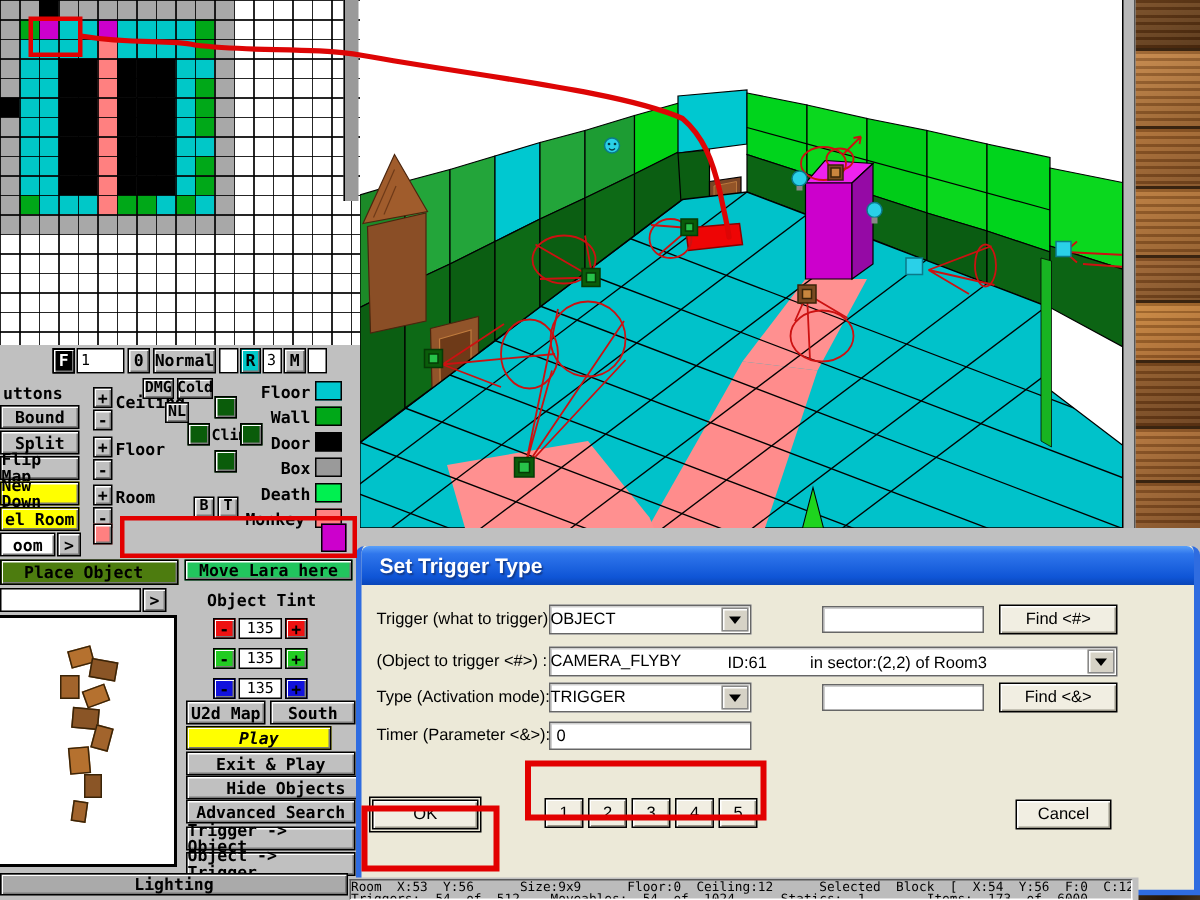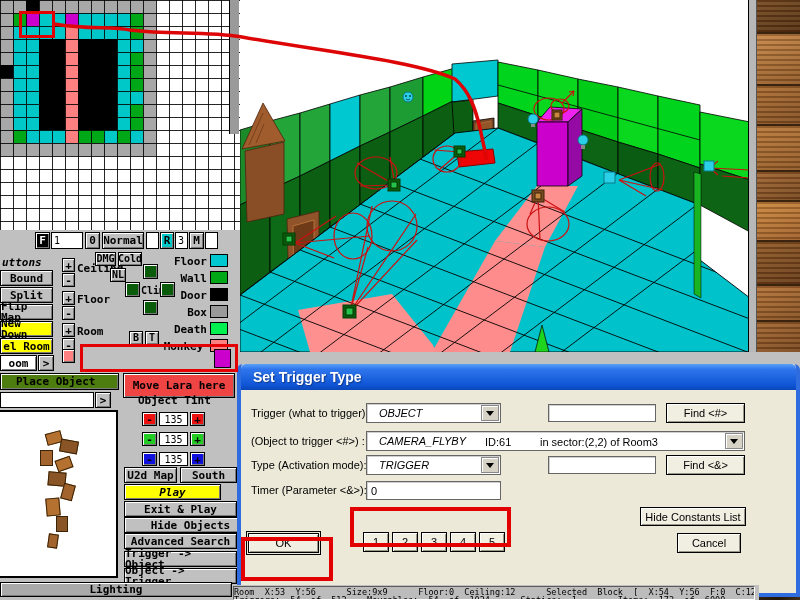--- a/index.html
+++ b/index.html
@@ -25,21 +25,21 @@
   #dialog{left:237px;top:364px;width:563px;height:233px;box-sizing:border-box;
       border-left:4px solid #2f6ce0;border-right:4px solid #2f6ce0;border-bottom:4px solid #2f6ce0;
       background:#ece9d8;border-radius:6px 6px 0 0;}
   #dialog-title{left:0;top:0;width:555px;height:26px;border-radius:5px 5px 0 0;
       background:linear-gradient(#5aa0f8 0%,#2f76ec 20%,#0f55d6 80%,#0a46b8 100%);
       display:flex;align-items:center;}
   #dialog-title span{color:#fff;font-weight:bold;font-size:14px;padding-left:12px;text-shadow:1px 1px 1px #123a8a;}
   .dlg-lbl{font-size:11px;color:#000;font-family:"Liberation Sans",sans-serif;}
   .combo{background:#fff;border:1px solid #666;box-shadow:inset 1px 1px 0 #cfcfcf;box-sizing:border-box;
       display:flex;align-items:center;font-size:11px;font-family:"Liberation Sans",sans-serif;color:#000;}
-  .combo .val{padding-left:12px;white-space:nowrap;font-style:italic;}
+  .combo .val{padding-left:0;white-space:nowrap;}
   .drop{position:absolute;right:1px;top:1px;bottom:1px;width:16px;background:#d6d2c6;border:1px solid #888;
       box-shadow:inset 1px 1px 0 #fff;display:flex;align-items:center;justify-content:center;}
   .drop i{width:0;height:0;border-left:4px solid transparent;border-right:4px solid transparent;border-top:5px solid #000;}
   .tfld{background:#fff;border:1px solid #666;box-shadow:inset 1px 1px 0 #cfcfcf;box-sizing:border-box;
       font-size:11px;font-family:"Liberation Sans",sans-serif;display:flex;align-items:center;padding-left:4px;color:#000;}
   .dbtn{background:#f1eee2;border:1px solid #000;box-shadow:inset 1px 1px 0 #fff,inset -1px -1px 0 #9a9688;
       font-size:11px;font-family:"Liberation Sans",sans-serif;color:#000;display:flex;align-items:center;justify-content:center;box-sizing:border-box;}
   #oneshot{background:repeating-conic-gradient(#ffffff 0% 25%,#ddd8c6 25% 50%) 0 0/2px 2px;}
   
   .red-box{border:3px solid #e20000;box-sizing:border-box;pointer-events:none;z-index:60;}
@@ -215,21 +215,21 @@
     <div class="abs fld" style="left:51px;top:2px;width:32px;height:17px;">1</div>
     <div class="abs b3" style="left:85px;top:2px;width:15px;height:17px;">0</div>
     <div class="abs b3" style="left:102px;top:2px;width:42px;height:17px;">Normal</div>
     <div class="abs fld" style="left:146px;top:2px;width:13px;height:17px;"></div>
     <div class="abs b3" style="left: 160px; top: 2px; width: 14px; height: 17px; background: rgb(0, 200, 200);">R</div>
     <div class="abs fld" style="left:175px;top:2px;width:13px;height:17px;">3</div>
     <div class="abs b3" style="left:189px;top:2px;width:15px;height:17px;">M</div>
     <div class="abs fld" style="left:205px;top:2px;width:13px;height:17px;"></div>
   </div>
 
-  <div class="abs lbl mono" style="left:2px;top:257px;font-style:italic;">uttons</div>
+  <div class="abs lbl mono" style="left:2px;top:257px;">uttons</div>
   <div class="abs b3" style="left:0;top:270px;width:53px;height:16px;">Bound</div>
   <div class="abs b3" style="left:0;top:287px;width:53px;height:16px;">Split</div>
   <div class="abs b3" style="left:0;top:304px;width:53px;height:16px;">Flip Map</div>
   <div class="abs b3 b3y" style="left:0;top:321px;width:53px;height:16px;">New Down</div>
   <div class="abs b3 b3y" style="left:0;top:338px;width:53px;height:16px;">el Room</div>
   <div class="abs b3" style="left:0;top:355px;width:37px;height:16px;background:#fff;">oom</div>
   <div class="abs b3" style="left:38px;top:355px;width:16px;height:16px;">&gt;</div>
 
   <div class="abs b3" style="left:62px;top:258px;width:13px;height:14px;">+</div>
   <div class="abs b3" style="left:62px;top:273px;width:13px;height:14px;">-</div>
@@ -267,21 +267,21 @@
     <div class="abs swatch" style="left: 210px; top: 305px; width: 18px; height: 13px; background: rgb(154, 154, 154);"></div>
     <div class="abs lbl mono" style="left:160px;top:324px;width:47px;text-align:right;">Death</div>
     <div class="abs swatch" style="left: 210px; top: 322px; width: 18px; height: 13px; background: rgb(0, 240, 80);"></div>
     <div class="abs lbl mono" style="left:160px;top:341px;width:47px;text-align:center;">Monkey</div>
     <div class="abs swatch" style="left: 210px; top: 339px; width: 18px; height: 13px; background: rgb(255, 128, 128);"></div>
   </div>
 
   <div class="abs swatch" style="left: 214px; top: 349px; width: 17px; height: 19px; background: rgb(204, 0, 204);"></div>
 
   <div class="abs b3" style="left:0;top:373px;width:119px;height:17px;background:#4d7c0f;justify-content:flex-start;padding-left:15px;">Place Object</div>
-  <div class="abs b3" style="left:123px;top:373px;width:112px;height:25px;background:#ef4444;">Move Lara here</div>
+  <div class="abs b3" style="left:123px;top:373px;width:112px;height:14px;background:#22c55e;">Move Lara here</div>
 
   <div class="abs fld" style="left:0;top:392px;width:94px;height:16px;"></div>
   <div class="abs b3" style="left:95px;top:392px;width:16px;height:16px;">&gt;</div>
   <div class="abs lbl mono" style="left:138px;top:395px;">Object Tint</div>
 
   <div class="abs b3" style="left: 142px; top: 412px; width: 15px; height: 14px; background: rgb(238, 17, 17);">-</div>
   <div class="abs fld" style="left:159px;top:412px;width:29px;height:14px;justify-content:center;">135</div>
   <div class="abs b3" style="left: 190px; top: 412px; width: 15px; height: 14px; background: rgb(238, 17, 17);">+</div>
   <div class="abs b3" style="left: 142px; top: 432px; width: 15px; height: 14px; background: rgb(34, 204, 34);">-</div>
   <div class="abs fld" style="left:159px;top:432px;width:29px;height:14px;justify-content:center;">135</div>
@@ -507,21 +507,20 @@
       <span class="drop">
           <i></i>
         </span>
     </div>
     <div class="abs tfld" style="left:307px;top:92px;width:108px;height:18px;"></div>
     <div class="abs dbtn" style="left:425px;top:91px;width:79px;height:20px;">Find &lt;&amp;&gt;</div>
 
     <div class="abs dlg-lbl" style="left:10px;top:120px;">Timer (Parameter &lt;&amp;&gt;):</div>
     <div class="abs tfld" style="left:125px;top:117px;width:135px;height:19px;">0</div>
 
-    <div class="abs dbtn" style="left:399px;top:143px;width:106px;height:19px;">Hide Constants List</div>
 
     <div class="abs dbtn" style="left:7px;top:169px;width:71px;height:20px;outline:1px solid #000;outline-offset:1px;">OK</div>
     <div class="abs dbtn" style="left:122px;top:168px;width:26px;height:20px;">1</div>
     <div class="abs dbtn" style="left:151px;top:168px;width:26px;height:20px;">2</div>
     <div class="abs dbtn" style="left:180px;top:168px;width:26px;height:20px;">3</div>
     <div class="abs dbtn" style="left:209px;top:168px;width:26px;height:20px;">4</div>
     <div class="abs dbtn" style="left:238px;top:168px;width:26px;height:20px;">5</div>
     <div class="abs dbtn" style="left:436px;top:169px;width:64px;height:20px;">Cancel</div>
   </div>
 

